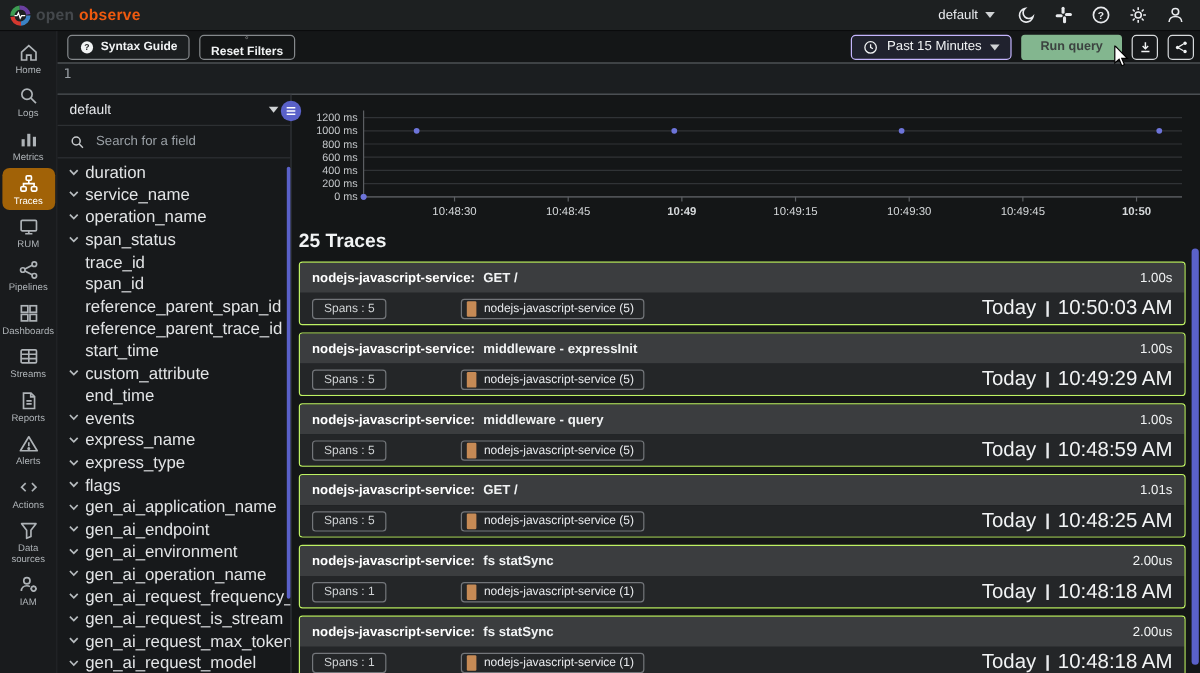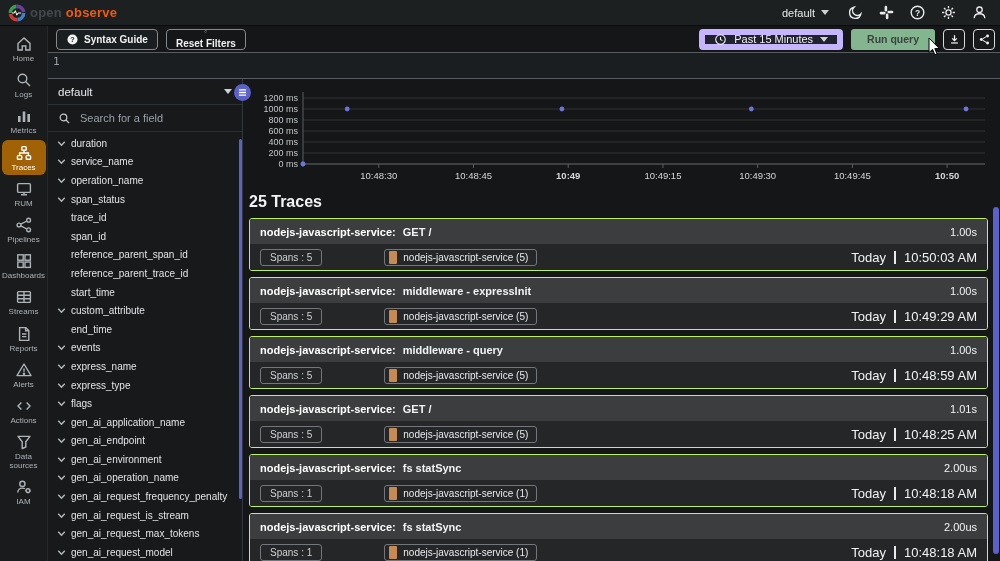--- a/index.html
+++ b/index.html
@@ -31,21 +31,21 @@
   .nav-item.active{background:#a16207;color:#ffffff;}
 
   .content{flex:1;display:flex;flex-direction:column;min-width:0;}
 
   
   .toolbar{height:26px;display:flex;align-items:center;padding:0 5px 0 8px;background:#141617;gap:8px;}
   .btn-o{display:flex;align-items:center;gap:5px;height:21px;padding:0 9px;border:1px solid #85898c;border-radius:4px;
          font-size:10px;font-weight:700;color:#f1f3f4;cursor:pointer;background:#1b1e20;}
   .btn-o svg{width:13px;height:13px;}
   .toolbar .spacer{flex:1;}
-  .time-range{display:flex;align-items:center;gap:7px;height:21px;padding:0 9px;border:6px solid #c4b5fd;border-radius:4px;
+  .time-range{display:flex;align-items:center;gap:7px;height:21px;padding:0 9px;border:1px solid #c4b5fd;border-radius:4px;
               background:#20222e;font-size:11px;color:#f1f3f4;cursor:pointer;}
   .time-range svg{width:13px;height:13px;}
   .run-btn{height:21px;padding:0 16px;background:#83b68f;border:none;border-radius:3px;font-size:10.5px;font-weight:700;
            color:#3c4340;cursor:pointer;font-family:"Liberation Sans",sans-serif;}
   .sq-btn{width:22px;height:21px;border:1px solid #d7dadc;border-radius:4px;background:#17191b;display:flex;align-items:center;justify-content:center;color:#f1f3f4;cursor:pointer;}
   .sq-btn svg{width:13px;height:13px;}
 
   
   .editor{height:27px;background:#1b1e20;border-top:1px solid #595d61;border-bottom:1px solid #595d61;
           font-family:"DejaVu Sans Mono",monospace;font-size:11px;color:#9aa0a6;padding:2px 0 0 5px;cursor:text;}
@@ -53,21 +53,21 @@
   
   .workspace{flex:1;display:flex;position:relative;min-height:0;}
   .fields{width:195px;background:#17191b;border-right:1px solid #33363a;display:flex;flex-direction:column;position:relative;}
   .stream-row{height:26px;border-bottom:1px solid #2d3033;display:flex;align-items:center;padding:0 10px;font-size:11.5px;cursor:pointer;}
   .stream-row .caret{margin-left:auto;}
   .search-row{height:27px;border-bottom:1px solid #2d3033;display:flex;align-items:center;gap:7px;padding:0 10px;}
   .search-row svg{width:13px;height:13px;color:#c7cacd;flex:none;}
   .search-row input{background:transparent;border:none;outline:none;color:#e8eaed;font-size:11px;width:130px;font-family:"Liberation Sans",sans-serif;}
   .search-row input::placeholder{color:#9aa0a6;}
   .field-list{flex:1;overflow:hidden;padding-top:2px;}
-  .field-row{height:18.6px;display:flex;align-items:center;font-size:10px;color:#e2e4e6;cursor:pointer;padding-left:7px;}
+  .field-row{height:18.6px;display:flex;align-items:center;font-size:14px;color:#e2e4e6;cursor:pointer;padding-left:7px;}
   .field-row .chev{width:13px;height:13px;color:#b7bcbf;margin-right:3px;flex:none;}
   .field-row .chev svg{width:13px;height:13px;display:block;}
   .field-row.child{padding-left:23px;}
   .fields-scroll{position:absolute;right:0;top:60px;width:3px;height:360px;background:#5a61c9;border-radius:2px;}
   .panel-badge{position:absolute;left:186px;top:5px;width:17px;height:17px;border-radius:50%;background:#5a61c9;z-index:6;
                display:flex;align-items:center;justify-content:center;color:#fff;cursor:pointer;}
   .panel-badge svg{width:9px;height:9px;}
 
   .right{flex:1;position:relative;padding:6px 0 0 2px;min-width:0;}
   .chart-wrap{height:102px;position:relative;}
@@ -75,21 +75,21 @@
   .trace-list{display:flex;flex-direction:column;gap:6px;padding:0 12px 0 4px;}
   .card{border:1px solid #bef264;border-radius:3px;overflow:hidden;cursor:pointer;}
   .card-head{height:25px;background:#3b3d3f;display:flex;align-items:center;padding:0 10px;font-size:11px;}
   .card-head .svc{font-weight:700;color:#ffffff;}
   .card-head .op{font-weight:700;color:#f1f3f4;margin-left:7px;}
   .card-head .dur{margin-left:auto;font-weight:400;color:#f1f3f4;}
   .card-body{height:26px;background:#242628;display:flex;align-items:center;padding:0 10px;justify-content:center;}
   .chip{border:1px solid #73767a;border-radius:3px;font-size:10px;color:#cfd2d4;padding:2px 9px;display:flex;align-items:center;gap:6px;}
   .chip .sq{width:8px;height:13px;background:#c68a55;border-radius:1px;flex:none;}
   .chip.servicechip{margin-left:62px;color:#e8eaed;padding:1px 8px 1px 4px;}
-  .when{margin-left:auto;display:flex;align-items:center;gap:8px;font-size:13px;color:#f1f3f4;}
+  .when{margin-left:auto;display:flex;align-items:center;gap:8px;font-size:17px;color:#f1f3f4;}
   .when .sep{width:2px;height:13px;background:#e8eaed;}
   .traces-scroll{position:absolute;right:1px;top:128px;width:6px;height:347px;background:#5a61c9;border-radius:3px;}
 
   .cursor{position:absolute;left:928px;top:38px;z-index:50;pointer-events:none;}
 
   .chart-wrap svg text{font-family:"Liberation Sans",sans-serif;}
 </style>
 </head>
 <body>
 

